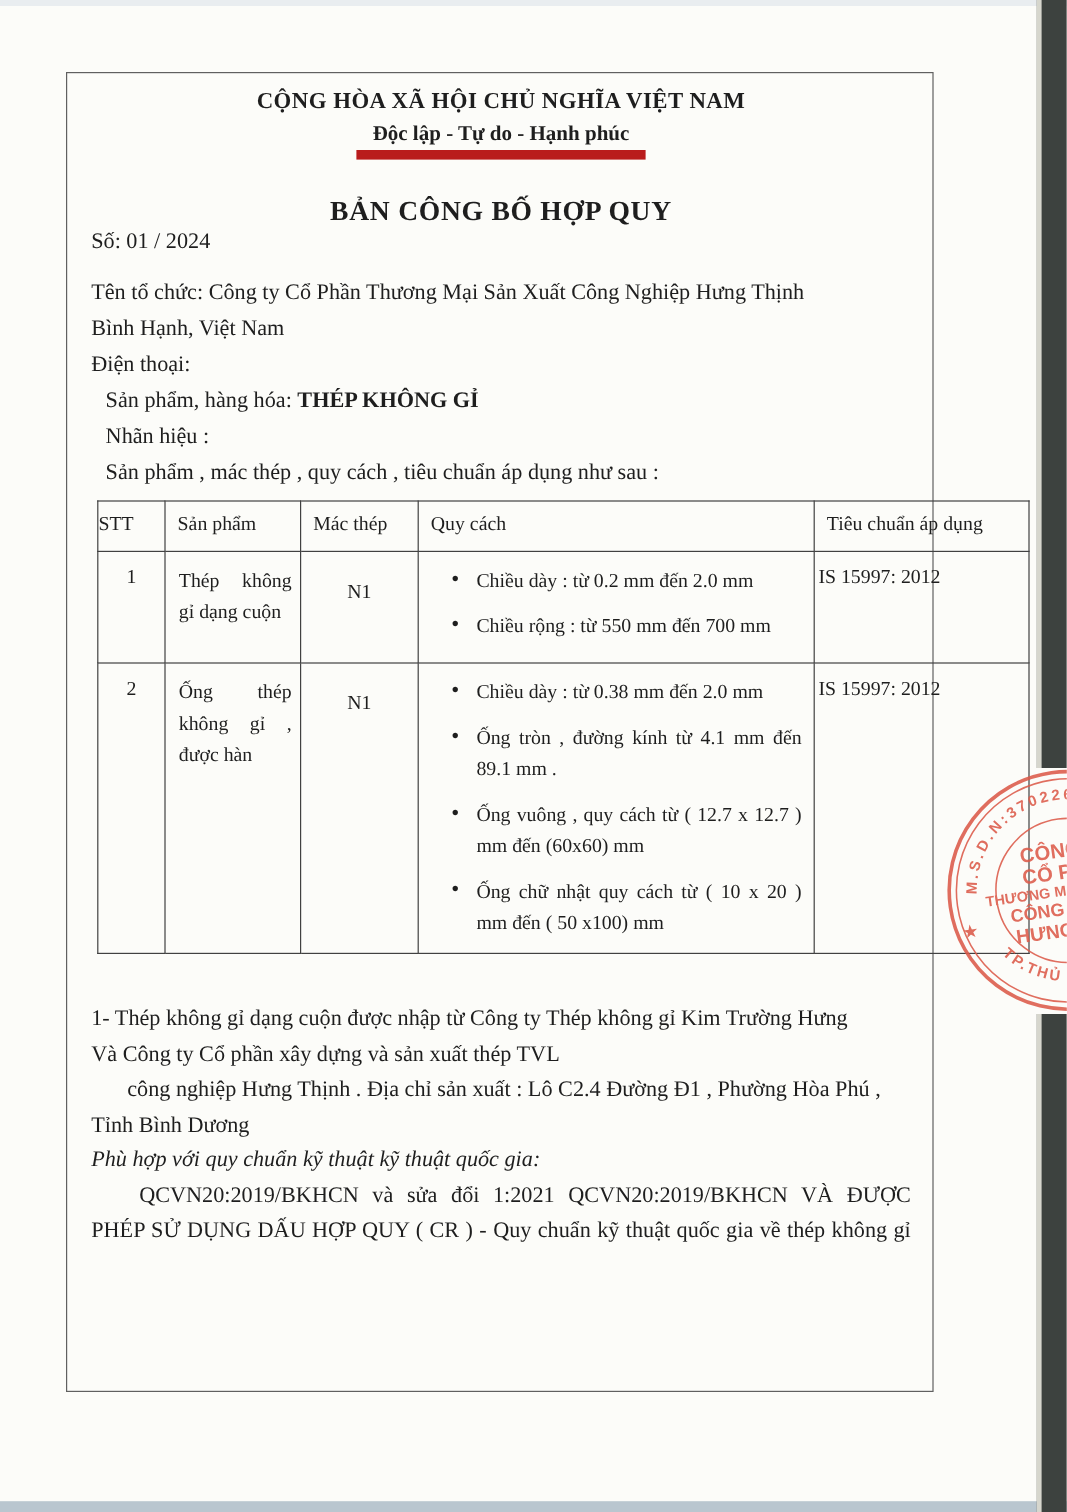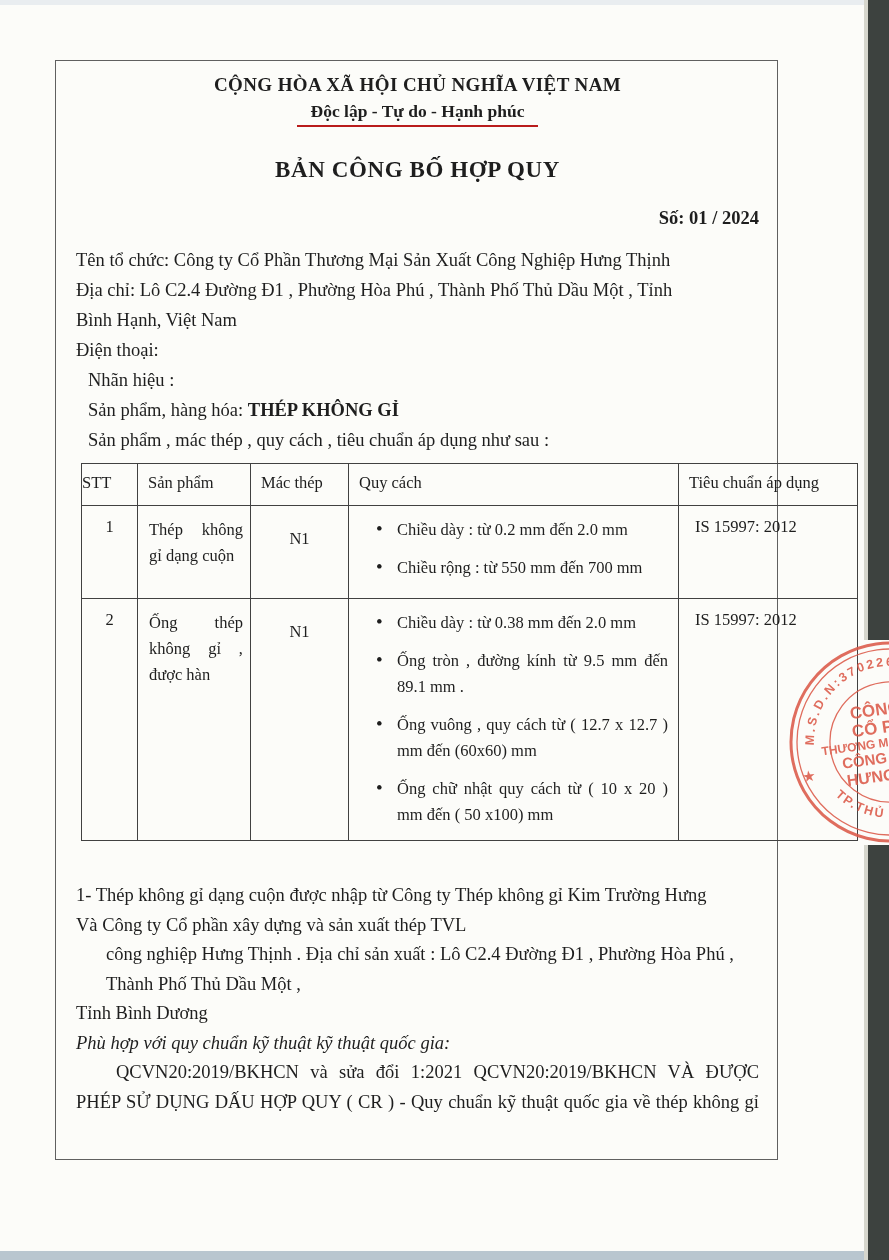--- a/index.html
+++ b/index.html
@@ -23,23 +23,23 @@
   .frame {
     position:absolute; left:55px; top:60px;
     width:723px; height:1100px;
     border:1.5px solid #606060;
     padding: 12px 18px 0 20px;
     z-index:3;
   }
 
   .nat-title { text-align:center; font-weight:bold; font-size:19px; line-height:24px; letter-spacing:.4px; }
   .motto-wrap { text-align:center; margin-top:3px; }
-  .motto { display:inline-block; font-weight:bold; font-size:17.5px; line-height:22px; border-bottom:2px solid #b91c1c; padding:0 14px 3px 14px; }
+  .motto { display:inline-block; font-weight:bold; font-size:17.5px; line-height:22px; border-bottom:8px solid #b91c1c; padding:0 14px 3px 14px; }
   .doc-title { text-align:center; font-weight:bold; font-size:23px; line-height:29px; margin-top:28px; letter-spacing:.6px; }
-  .doc-num { text-align:right; font-size:18.5px; line-height:24px; margin-top:22px;font-weight:bold; }
+  .doc-num { text-align:left; font-size:18.5px; line-height:24px; margin-top:0; }
 
   .intro p { margin:0; font-size:18.5px; line-height:30px; }
   .p-org { margin-top:15px !important; }
   .nowrap { white-space:nowrap; }
   .indented { margin-left:12px !important; }
   .bold { font-weight:bold; }
 
   table.doc-table {
     border-collapse: collapse;
     margin: 8px 0 0 5px;
@@ -53,21 +53,21 @@
   .doc-table col.c-mt  { width:98px; }
   .doc-table col.c-qc  { width:330px; }
   .doc-table col.c-tc  { width:179px; }
   .doc-table thead th { height:42px; text-align:left; padding:9px 6px 0 10px; }
   .doc-table thead th.h-stt { text-align:left; padding-left:0; }
   tr.row-1 { height:93px; } tr.row-2 { height:237px; }
   td.cell-stt { text-align:center; padding-top:11px; }
   td.cell-sp  { padding:11px 7px 0 11px; text-align:justify; line-height:26px; }
   td.cell-mt  { text-align:center; padding-top:23px; }
   td.cell-qc  { padding:2px 10px 0 12px; }
-  td.cell-tc  { padding:11px 6px 0 16px; }
+  td.cell-tc  { padding:11px 6px 0 3px; }
   ul.qc-list { margin:0; padding:0; list-style:none; }
   ul.qc-list li { position:relative; margin:9px 0 12px 36px; text-align:justify; line-height:26px; }
   ul.qc-list li::before { content:"•"; position:absolute; left:-21px; top:-1px; font-size:19px; }
 
   .notes { margin-top:40px; font-size:18.5px; line-height:29.5px; }
   .notes > div { margin:0; }
   .note-1 { margin-left:46px; }
   .note-2 { margin-left:46px; margin-top:2px; }
   .note-2 .cont { margin-left:30px; }
   .province { margin-left:34px; margin-top:2px; }
@@ -92,25 +92,24 @@
 
   <div class="nat-title">CỘNG HÒA XÃ HỘI CHỦ NGHĨA VIỆT NAM</div>
   <div class="motto-wrap">
     <span class="motto">Độc lập - Tự do - Hạnh phúc</span>
   </div>
   <div class="doc-title">BẢN CÔNG BỐ HỢP QUY</div>
   <div class="doc-num">Số: 01 / 2024</div>
 
   <div class="intro">
     <p class="p-org nowrap">Tên tổ chức: Công ty Cổ Phần Thương Mại Sản Xuất Công Nghiệp Hưng Thịnh</p>
-    <p class="nowrap">Địa chỉ: Lô C2.4 Đường Đ1 , Phường Hòa Phú , Thành Phố Thủ Dầu Một , Tỉnh</p>
     <p class="nowrap">Bình Hạnh, Việt Nam</p>
     <p>Điện thoại:</p>
+    <p class="indented nowrap"><span>Sản phẩm, hàng hóa: </span><span class="bold">THÉP KHÔNG GỈ</span></p>
     <p class="indented">Nhãn hiệu :</p>
-    <p class="indented nowrap"><span>Sản phẩm, hàng hóa: </span><span class="bold">THÉP KHÔNG GỈ</span></p>
     <p class="indented">Sản phẩm , mác thép , quy cách , tiêu chuẩn áp dụng như sau :</p>
   </div>
 
   <table class="doc-table">
     <colgroup>
       <col class="c-stt">
         <col class="c-sp">
         <col class="c-mt">
         <col class="c-qc">
         <col class="c-tc">
@@ -137,38 +136,37 @@
         </td>
         <td class="cell-tc">IS 15997: 2012</td>
       </tr>
       <tr class="row-2">
         <td class="cell-stt">2</td>
         <td class="cell-sp">Ống thép không gỉ , được hàn</td>
         <td class="cell-mt">N1</td>
         <td class="cell-qc">
           <ul class="qc-list">
             <li>Chiều dày : từ 0.38 mm đến 2.0 mm</li>
-            <li>Ống tròn , đường kính từ 9.5 mm đến 89.1 mm .</li>
+            <li>Ống tròn , đường kính từ 4.1 mm đến 89.1 mm .</li>
             <li>Ống vuông , quy cách từ ( 12.7 x 12.7 ) mm đến (60x60) mm</li>
             <li>Ống chữ nhật quy cách từ ( 10 x 20 ) mm đến ( 50 x100) mm</li>
           </ul>
         </td>
         <td class="cell-tc">IS 15997: 2012</td>
       </tr>
     </tbody>
   </table>
 
   <div class="notes">
     <div class="note-1">
       <div class="nowrap">1-  Thép không gỉ dạng cuộn được nhập từ Công ty Thép không gỉ Kim Trường Hưng</div>
       <div class="nowrap">Và Công ty Cổ phần xây dựng và sản xuất thép TVL</div>
     </div>
     <div class="note-2">
       <div class="cont nowrap">công nghiệp Hưng Thịnh . Địa chỉ sản xuất : Lô C2.4 Đường Đ1 , Phường Hòa Phú ,</div>
-      <div class="cont nowrap">Thành Phố Thủ Dầu Một ,</div>
     </div>
     <div class="province">Tỉnh Bình Dương</div>
     <div class="conform">Phù hợp với quy chuẩn kỹ thuật kỹ thuật quốc gia:</div>
     <div class="final">
       <div class="l1">QCVN20:2019/BKHCN  và  sửa  đổi  1:2021  QCVN20:2019/BKHCN  VÀ  ĐƯỢC</div>
       <div class="l2">PHÉP SỬ DỤNG DẤU HỢP QUY ( CR ) -  Quy chuẩn kỹ thuật quốc gia về thép không gỉ</div>
     </div>
   </div>
 
 </div>

